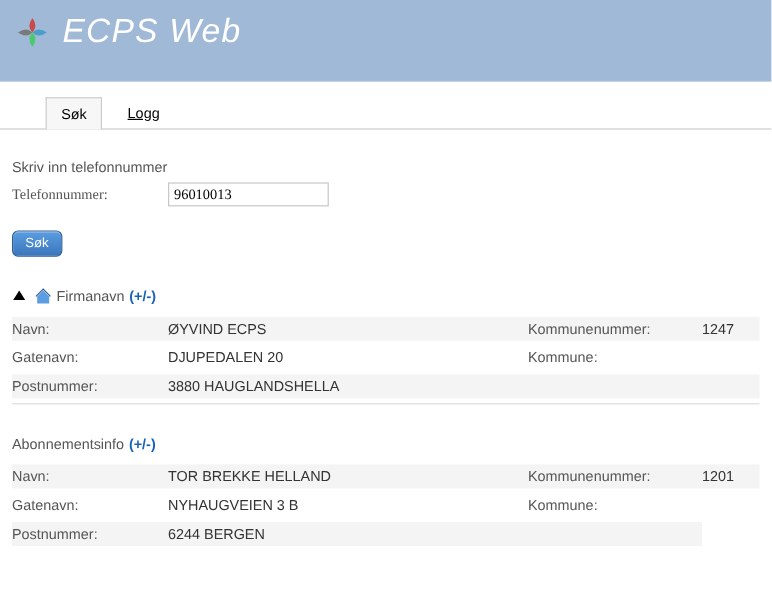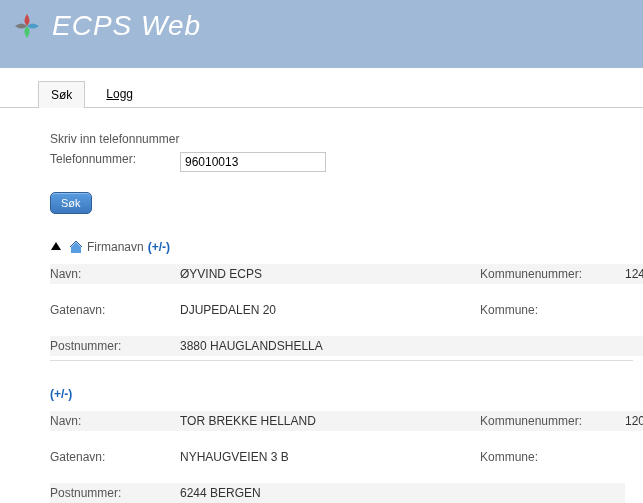--- a/index.html
+++ b/index.html
@@ -8,21 +8,21 @@
       font-size: 12px;
       color: #333;
       width: 643px;
       background: #fff;
     }
     .header {
       background: #a0b9d6;
       color: #fff;
       padding: 10px 12px 26px 12px;
       display: flex;
-      align-items: center;
+      align-items: flex-end;
       gap: 10px;
     }
     .header-title {
       font-size: 28px;
       font-weight: normal;
       font-style: italic;
       letter-spacing: 1px;
     }
     .logo-icon svg { display: block; }
     .tabs {
@@ -46,42 +46,42 @@
       text-decoration: none;
       position: relative;
       top: 1px;
     }
     .tab-underline {
       border-bottom: 1px solid #ccc;
       margin: 0;
     }
     .content {
       padding: 24px 10px 0 10px;
-      margin-left: 40px;
     }
     .form-caption {
       color: #555;
       margin-bottom: 6px;
     }
     .form-row {
       display: flex;
-      align-items: flex-start;
+      align-items: center;
       gap: 10px;
       margin-bottom: 20px;
+      font-family: Liberation Serif, serif;
     }
     .form-label {
       color: #555;
       width: 120px;
     }
     .text-input {
       border: 1px solid #c7c7c7;
       padding: 2px 4px;
       font-family: inherit;
       font-size: 12px;
-      width: 146px;
+      width: 134px;
       height: 20px;
     }
     .btn {
       background: linear-gradient(#5a9de0, #3b77bd);
       color: #fff;
       border: 1px solid #2e5f99;
       border-radius: 5px;
       padding: 4px 10px;
       font-family: inherit;
       font-size: 11px;
@@ -107,21 +107,21 @@
     .collapse-icon {
       color: #000;
       font-size: 10px;
       cursor: pointer;
       margin-right: 3px;
     }
     .house-icon svg { display: block; }
     .info-grid {
       display: grid;
       grid-template-columns: 130px 300px 145px auto;
-      row-gap: 16px;
+      row-gap: 4px;
     }
     .info-grid > div {
       padding: 3px 0;
       color: #555;
     }
     .info-grid .row-alt {
       background: #f4f4f4;
     }
     .info-grid .val {
       color: #333;
@@ -189,20 +189,21 @@
 
     <div class="row-alt">Postnummer:</div>
     <div class="row-alt val">3880 HAUGLANDSHELLA</div>
     <div class="row-alt"></div>
     <div class="row-alt val"></div>
   </div>
   <div class="divider"></div>
 
   
   <div class="section-header">
+    <span class="section-title">Abonnementsinfo</span>
     <span class="toggle-link">(+/-)</span>
   </div>
   <div class="info-grid">
     <div class="row-alt">Navn:</div>
     <div class="row-alt val">TOR BREKKE HELLAND</div>
     <div class="row-alt">Kommunenummer:</div>
     <div class="row-alt val">1201</div>
 
     <div>Gatenavn:</div>
     <div class="val">NYHAUGVEIEN 3 B</div>

